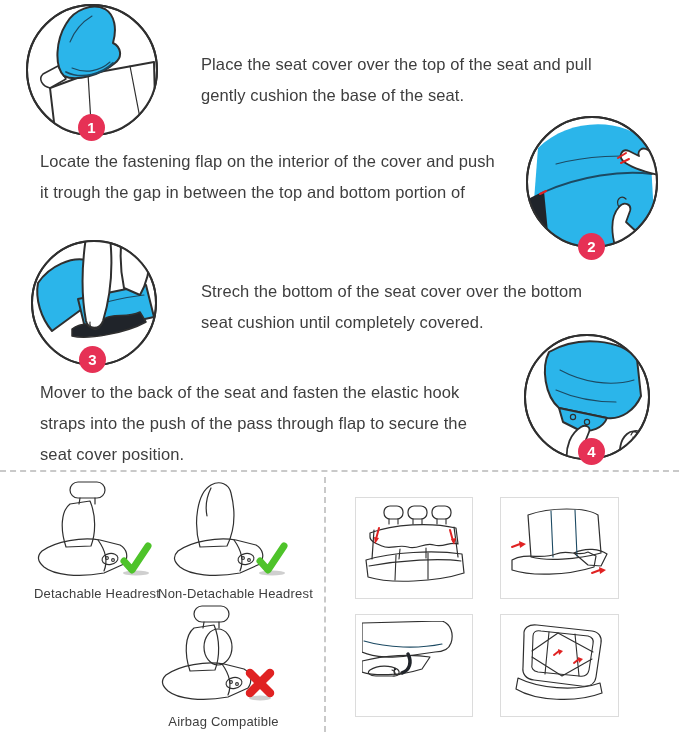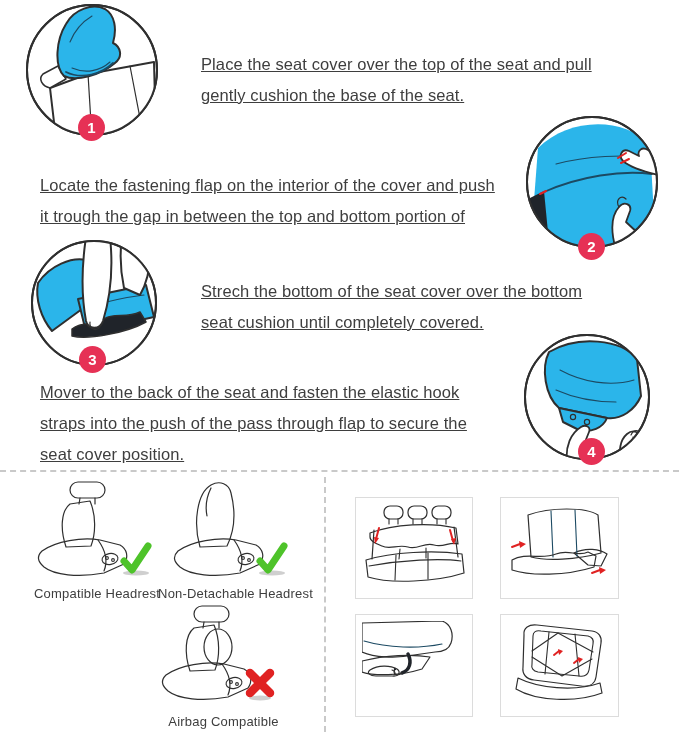--- a/index.html
+++ b/index.html
@@ -14,23 +14,23 @@
          display:flex;align-items:center;justify-content:center;line-height:1;}
   .illus1{left:24px;top:2px;width:137px;height:137px;}
   .illus1 .badge{left:54px;top:112px;}
   .illus2{left:522px;top:112px;width:141px;height:141px;}
   .illus2 .badge{left:56px;top:121px;}
   .illus3{left:28px;top:237px;width:132px;height:132px;}
   .illus3 .badge{left:51px;top:109px;}
   .illus4{left:522px;top:332px;width:131px;height:131px;}
   .illus4 .badge{left:56px;top:106px;}
   
-  .step-text{position:absolute;font-size:16.5px;line-height:31px;letter-spacing:.1px;white-space:nowrap;text-decoration:underline;}
+  .step-text{position:absolute;font-size:16.5px;line-height:31px;letter-spacing:.1px;white-space:nowrap;}
   .text1{left:201px;top:49px;}
-  .text2{left:40px;top:146px;margin-top:24px;}
+  .text2{left:40px;top:146px;}
   .text3{left:201px;top:276px;}
   .text4{left:40px;top:377px;}
   
   .divider-h{position:absolute;left:0;top:470px;width:679px;height:0;border-top:2px dashed var(--divider,#c9c9c9);}
   .divider-v{position:absolute;left:324px;top:477px;height:255px;width:0;border-left:2px dashed var(--divider,#c9c9c9);}
   
   .compat-card{position:absolute;}
   .compat-card .seat{position:absolute;left:8px;top:0;}
   .compat-card .mark{position:absolute;left:96px;top:62px;}
   .compat-label{position:absolute;left:0;bottom:0;width:100%;text-align:center;
@@ -188,21 +188,21 @@
       <path class="fw ink s18" d="M12,72 C26,62 52,58 70,61 L90,66 C97,70 99,78 94,85 L74,94 C48,99 24,96 14,88 C7,82 7,77 12,72 Z"></path>
       <path class="ink" d="M68,61 C76,72 78,82 74,92"></path>
       <ellipse cx="80" cy="80" rx="8" ry="5.5" class="fw ink thin" transform="rotate(-10 80 80)"></ellipse>
       <circle cx="77" cy="79" r="1.4" class="ink thin"></circle>
       <circle cx="83" cy="81" r="1.4" class="ink thin"></circle>
     </svg>
     <svg class="mark" width="36" height="36" viewBox="0 0 36 36">
       <ellipse cx="18" cy="32" rx="13" ry="2.5" class="shadow"></ellipse>
       <path class="greenl" d="M6,20 L14,29 L30,5"></path>
     </svg>
-    <div class="compat-label">Compatible Headrest</div>
+    <div class="compat-label">Detachable Headrest</div>
   </div>
 
   <div class="compat-card card2">
     <svg class="seat" width="120" height="103" viewBox="0 0 120 103">
       <path class="fw ink s18" d="M34,68 C27,44 31,14 45,6 C54,1 63,5 65,14 C70,34 68,53 61,67 Z"></path>
       <path class="ink" d="M45,9 C41,17 39,27 41,37"></path>
       <path class="fw ink s18" d="M12,72 C26,62 52,58 70,61 L90,66 C97,70 99,78 94,85 L74,94 C48,99 24,96 14,88 C7,82 7,77 12,72 Z"></path>
       <path class="ink" d="M68,61 C76,72 78,82 74,92"></path>
       <ellipse cx="80" cy="80" rx="8" ry="5.5" class="fw ink thin" transform="rotate(-10 80 80)"></ellipse>
       <circle cx="77" cy="79" r="1.4" class="ink thin"></circle>

